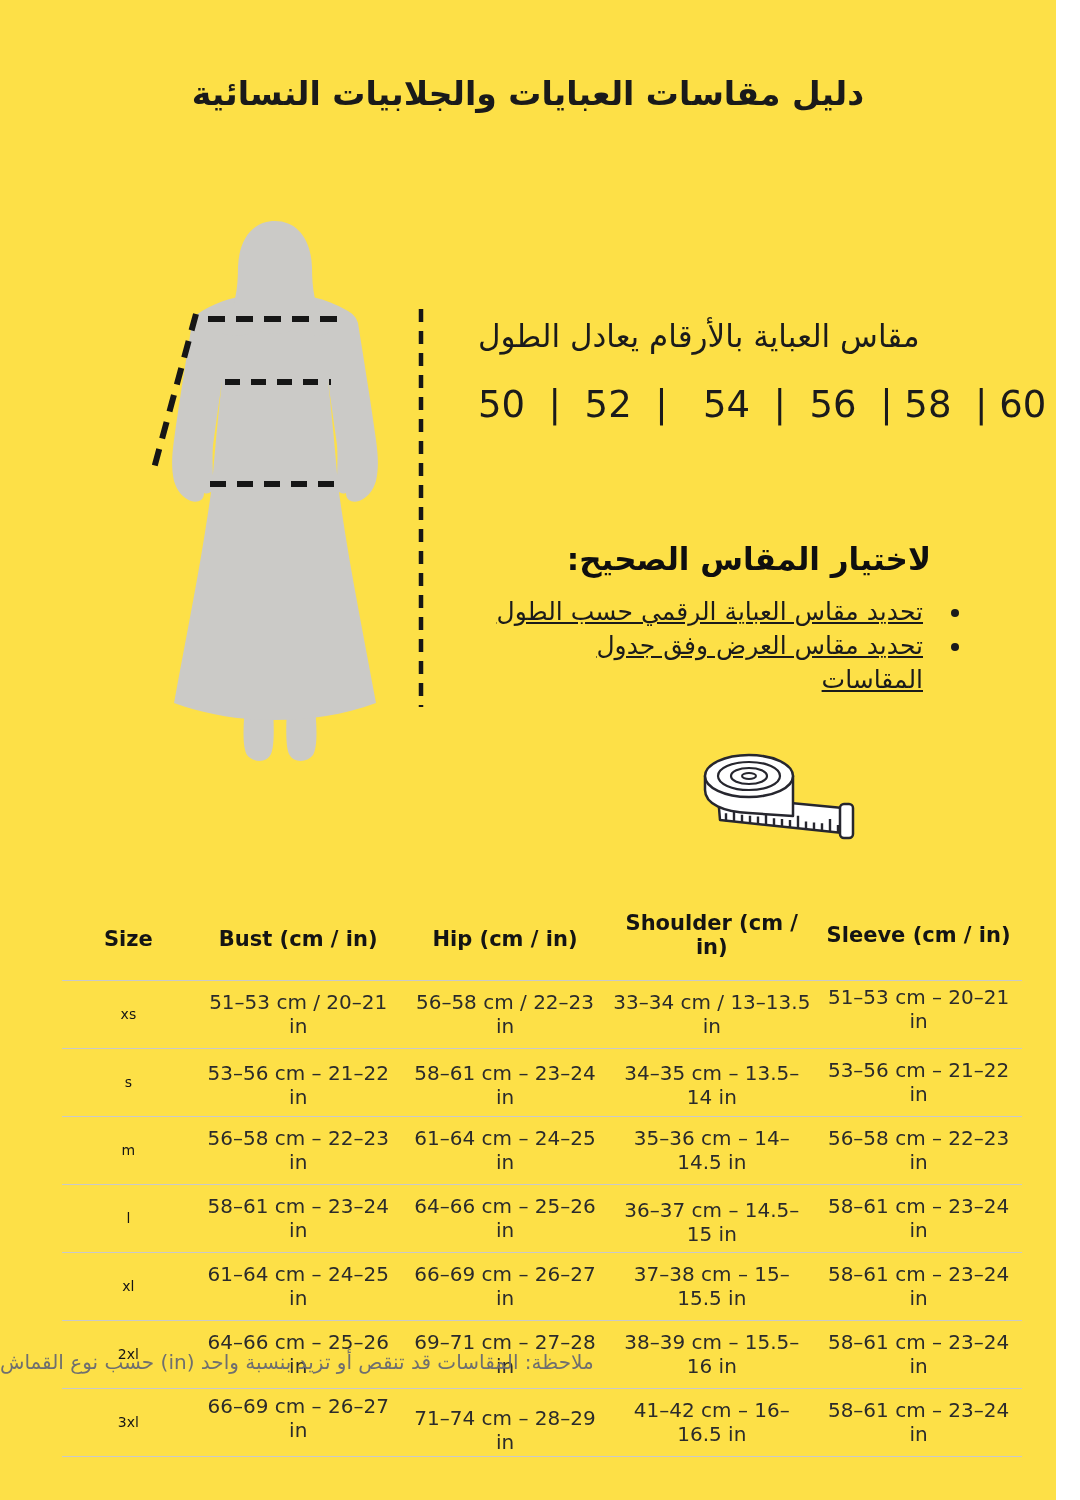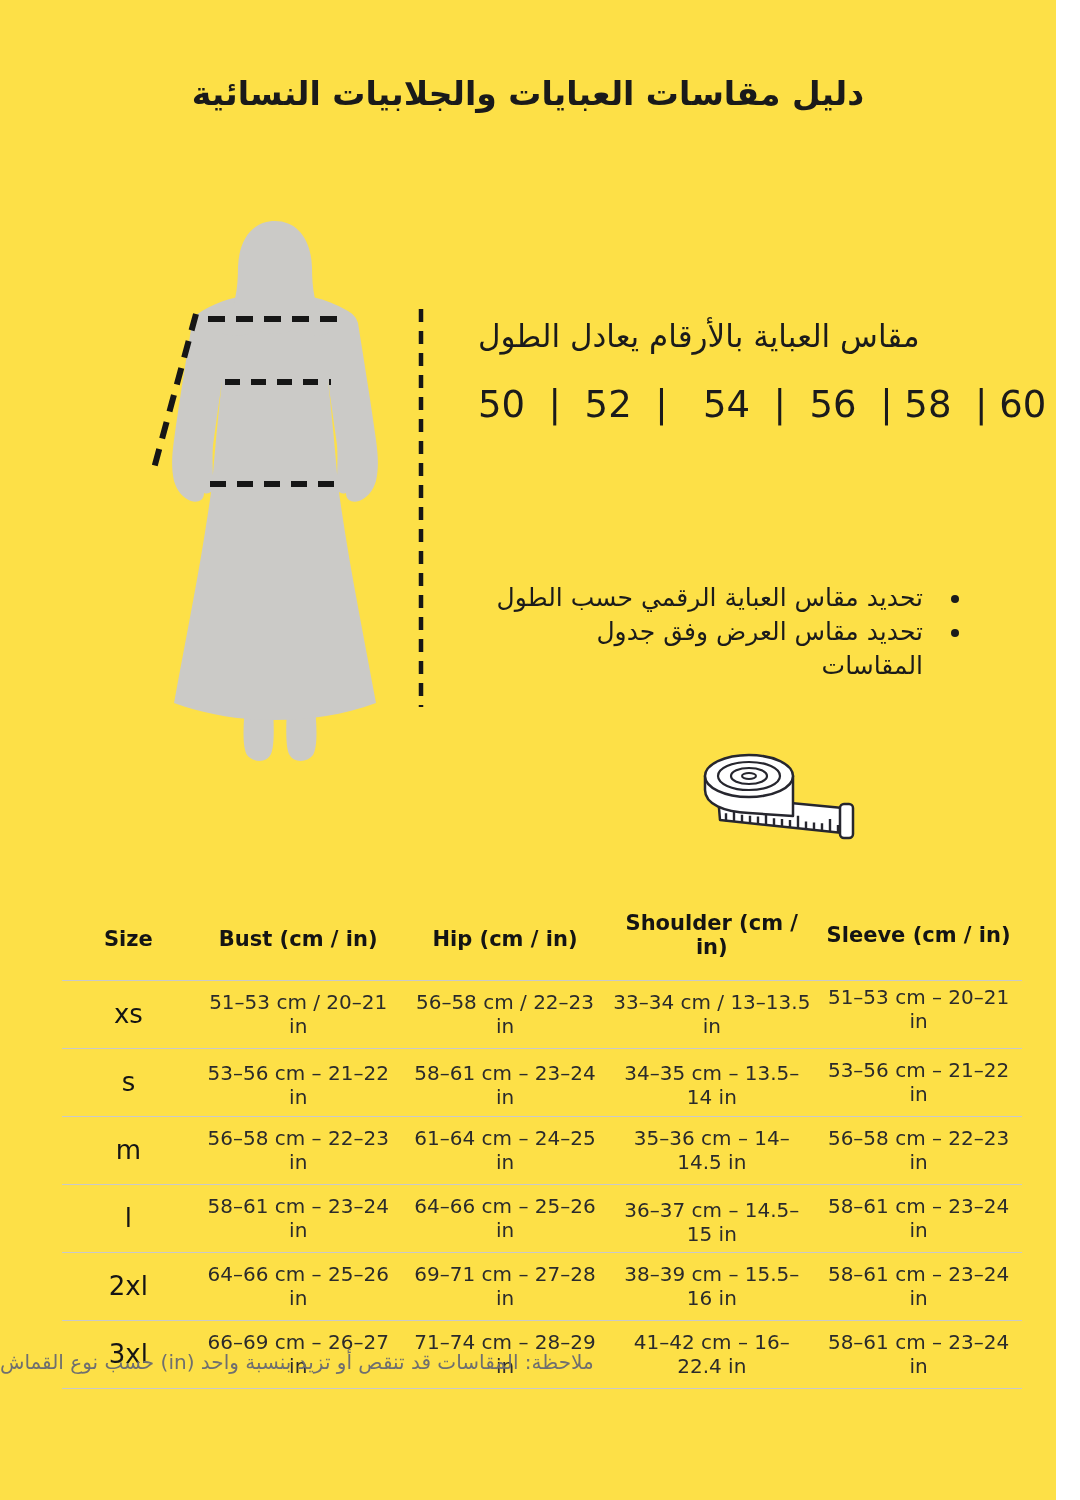--- a/index.html
+++ b/index.html
@@ -20,37 +20,37 @@
   .size-numbers {
     position:absolute; left:478px; top:383px; width:548px;
     text-align:center; font-size:37px; color:#1b1b1b; white-space:pre;
   }
   .choose {
     position:absolute; right:95px; top:541px; width:470px;
     direction:rtl; text-align:right; color:#111111;
   }
   .choose-heading { font-size:31px; font-weight:bold; padding-right:30px; color:#0f0f0f; }
   .choose-list {
-    margin:40px 0 0 0; padding:0 24px 0 0; list-style:disc outside;
-    font-size:25px; line-height:34px; color:#1b1b1b; font-weight:normal;
+    margin:18px 0 0 0; padding:0 24px 0 0; list-style:disc outside;
+    font-size:25px; line-height:34px; color:#1b1b1b; font-weight:normal;text-decoration:underline;
   }
   .choose-list li { padding-right:14px; }
   .tape { position:absolute; left:700px; top:746px; width:160px; height:95px; }
   .table-wrap { position:absolute; left:62px; top:902px; width:960px; }
   table { width:100%; border-collapse:collapse; table-layout:fixed; }
   th {
     font-size:21px; font-weight:bold; color:#141414; text-align:center;
     padding:13px 4px 17px 4px; border-bottom:1px solid #c9c9c9; line-height:24px;
   }
   td {
     font-size:20px; color:#2b2b2b; text-align:center;
     padding:9px 4px 10px 4px; border-bottom:1px solid #c9c9c9; line-height:24px;
   }
   th:first-child, td:first-child { width:13%; }
-  td:first-child { font-size:26px; color:#151515; }
+  td:first-child { font-size:14px; color:#151515; }
   
   thead th:nth-child(4), thead th:nth-child(5) { transform:translateY(-4px); }
   tbody tr:nth-child(1) td:nth-child(5) { transform:translateY(-5px); }
   tbody tr:nth-child(2) td:nth-child(2), tbody tr:nth-child(2) td:nth-child(3),
   tbody tr:nth-child(2) td:nth-child(4) { transform:translateY(3px); }
   tbody tr:nth-child(4) td:nth-child(4) { transform:translateY(4px); }
   tbody tr:nth-child(7) td:nth-child(2) { transform:translateY(-4px); }
   tbody tr:nth-child(7) td:nth-child(3) { transform:translateY(8px); }
   .footer-note {
     position:absolute; top:1350px; left:0; width:100%;
@@ -113,20 +113,21 @@
       <line x1="70" y1="279" x2="196" y2="279" stroke="#161616" stroke-width="6" stroke-dasharray="16 11"></line>
       <line x1="56" y1="109" x2="13" y2="267" stroke="#161616" stroke-width="6" stroke-dasharray="17 11"></line>
       <line x1="281" y1="104" x2="281" y2="502" stroke="#161616" stroke-width="4.5" stroke-dasharray="13 9"></line>
     </svg>
   </div>
 
   <div class="size-heading">مقاس العباية بالأرقام يعادل الطول</div>
   <div class="size-numbers">50  |  52  |   54  |  56  | 58  | 60</div>
 
   <div class="choose">
+    <div class="choose-heading">لاختيار المقاس الصحيح:</div>
     <ul class="choose-list">
       <li>تحديد مقاس العباية الرقمي حسب الطول</li>
       <li>تحديد مقاس العرض وفق جدول المقاسات</li>
     </ul>
   </div>
 
   <div class="tape">
     <svg width="160" height="95" viewBox="0 0 160 95" xmlns="http://www.w3.org/2000/svg">
 
       <path d="M18 50 L143 62 L143 87 L20 74 Z" fill="#ffffff" stroke="#26262e" stroke-width="2.5" stroke-linejoin="round"></path>
@@ -180,31 +181,38 @@
             <td>56–58 cm – 22–23 in</td>
           </tr>
           <tr>
             <td>l</td>
             <td>58–61 cm – 23–24 in</td>
             <td>64–66 cm – 25–26 in</td>
             <td>36–37 cm – 14.5–15 in</td>
             <td>58–61 cm – 23–24 in</td>
           </tr>
           <tr>
+            <td>xl</td>
+            <td>61–64 cm – 24–25 in</td>
+            <td>66–69 cm – 26–27 in</td>
+            <td>37–38 cm – 15–15.5 in</td>
+            <td>58–61 cm – 23–24 in</td>
+          </tr>
+          <tr>
             <td>2xl</td>
             <td>64–66 cm – 25–26 in</td>
             <td>69–71 cm – 27–28 in</td>
             <td>38–39 cm – 15.5–16 in</td>
             <td>58–61 cm – 23–24 in</td>
           </tr>
           <tr>
             <td>3xl</td>
             <td>66–69 cm – 26–27 in</td>
             <td>71–74 cm – 28–29 in</td>
-            <td>41–42 cm – 16–22.4 in</td>
+            <td>41–42 cm – 16–16.5 in</td>
             <td>58–61 cm – 23–24 in</td>
           </tr>
         </tbody>
     </table>
   </div>
 
   <div class="footer-note">ملاحظة: المقاسات قد تنقص أو تزيد بنسبة واحد (in) حسب نوع القماش</div>
 
 </div>
 

